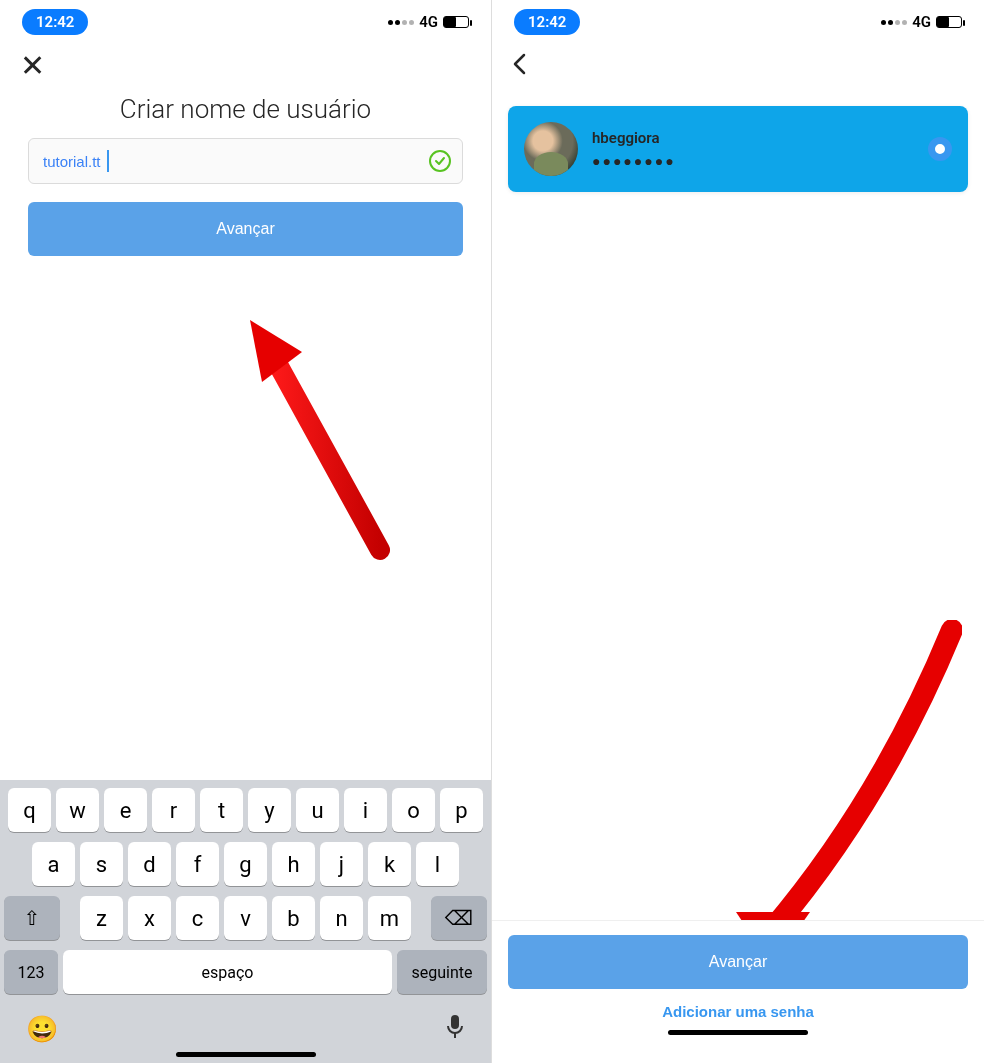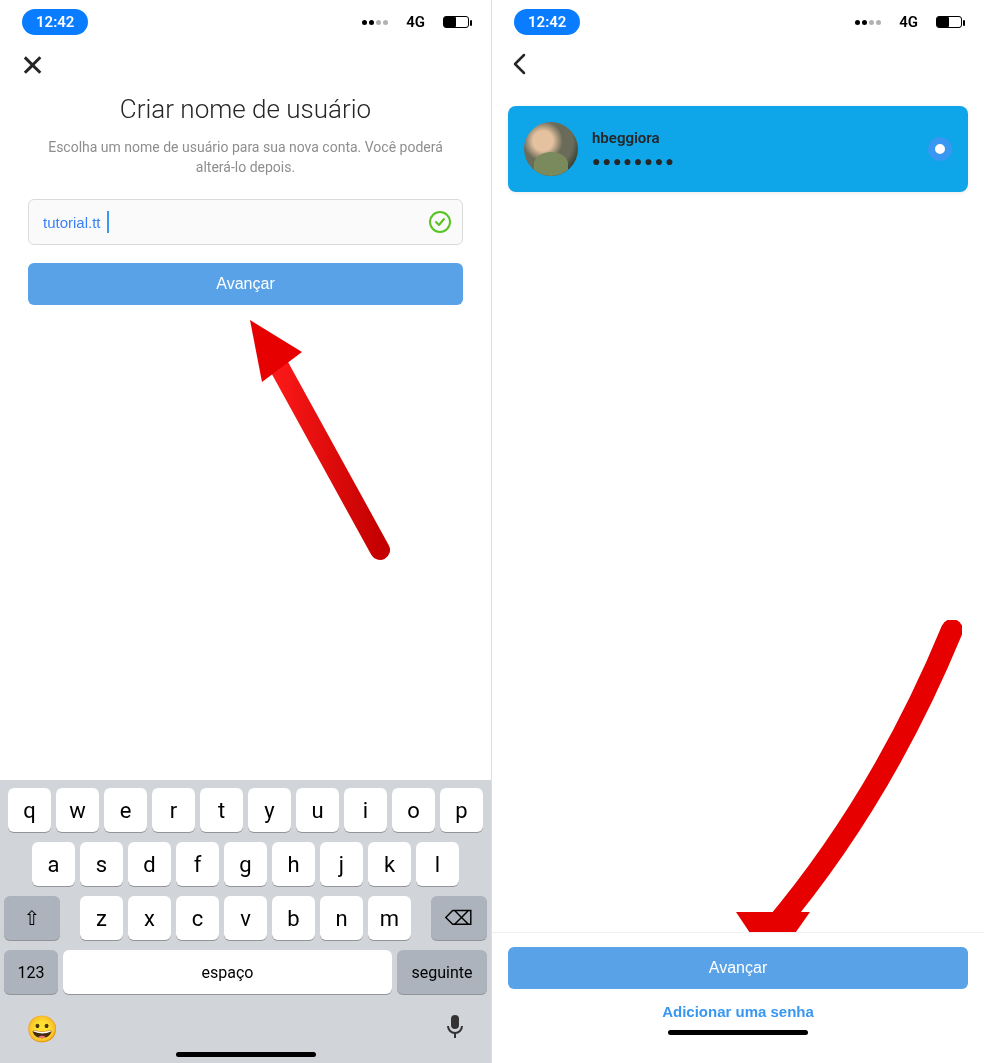--- a/index.html
+++ b/index.html
@@ -35,21 +35,21 @@
     background: #0a7cff;
     color: #fff;
     border-radius: 16px;
     padding: 4px 14px;
     font-size: 15px;
     font-weight: 600;
   }
   .status-right {
     display: flex;
     align-items: center;
-    gap: 18px;
+    gap: 5px;
     color: #000;
   }
   .signal-dots {
     display: flex;
     gap: 2px;
     align-items: center;
   }
   .signal-dots span {
     width: 5px; height: 5px; border-radius: 50%; background:#000;
   }
@@ -125,21 +125,21 @@
   .caret {
     position:absolute;
     left: 79px;
     top: 12px;
     width: 1.5px;
     height: 22px;
     background: #3897f0;
   }
   .primary-btn {
     width: 100%;
-    height: 42px;
+    height: 54px;
     background: #5aa2e8;
     color: #fff;
     border: none;
     border-radius: 6px;
     font-size: 16px;
     font-weight: 500;
   }
   
   .account-card {
     margin: 18px 16px 0 16px;
@@ -229,21 +229,20 @@
         </div>
     </div>
   </div>
 
   <div class="nav-row">
     <span class="close-x">✕</span>
   </div>
 
   <div class="content">
     <div class="h-title">Criar nome de usuário</div>
-    <div class="subtext">Escolha um nome de usuário para sua nova conta. Você poderá alterá-lo depois.</div>
 
     <div class="input-wrap">
       <input class="text-input" value="tutorial.tt" style="">
       <div class="caret"></div>
       <div class="check-icon">
         <svg width="12" height="12" viewBox="0 0 12 12">
             <path d="M2 6 L5 9 L10 3" stroke="#58c322" stroke-width="2" fill="none" stroke-linecap="round" stroke-linejoin="round"></path>
           </svg>
       </div>
     </div>

